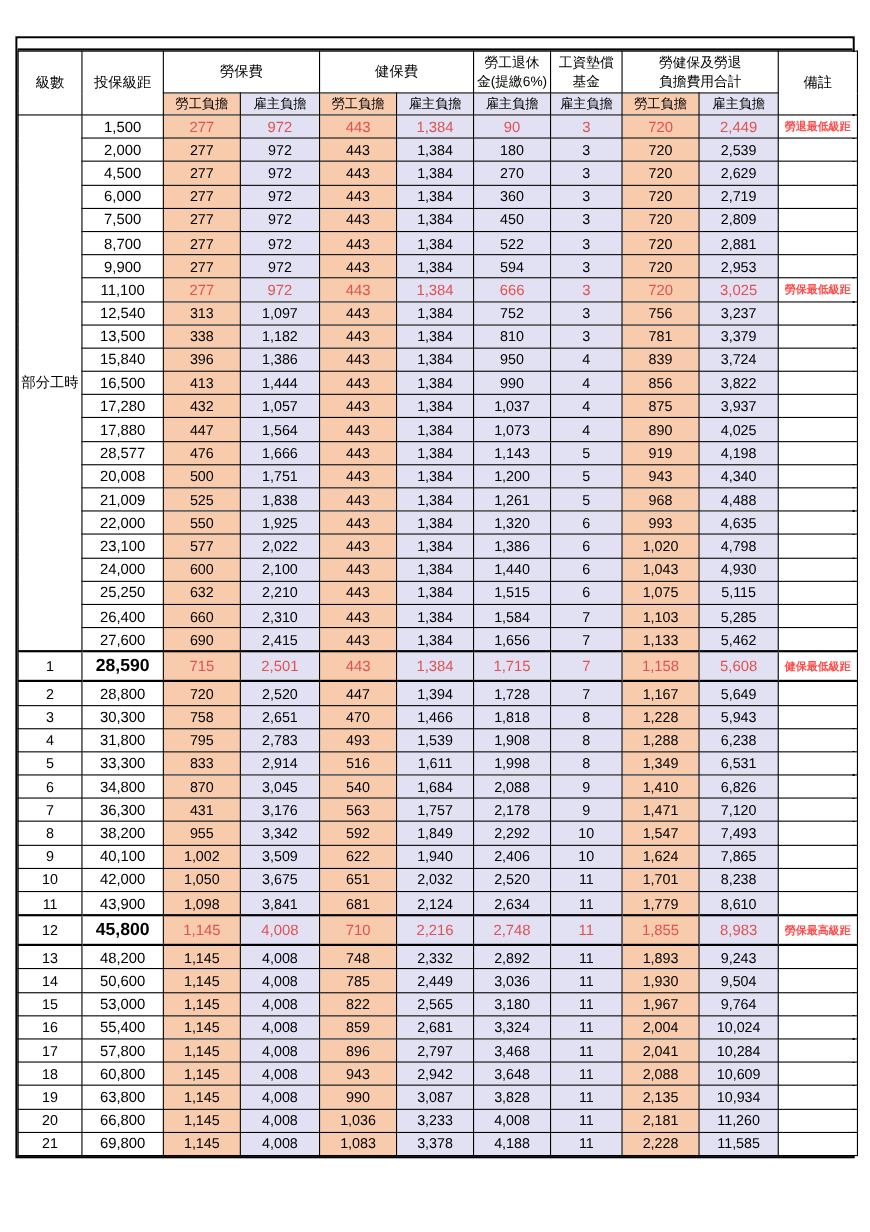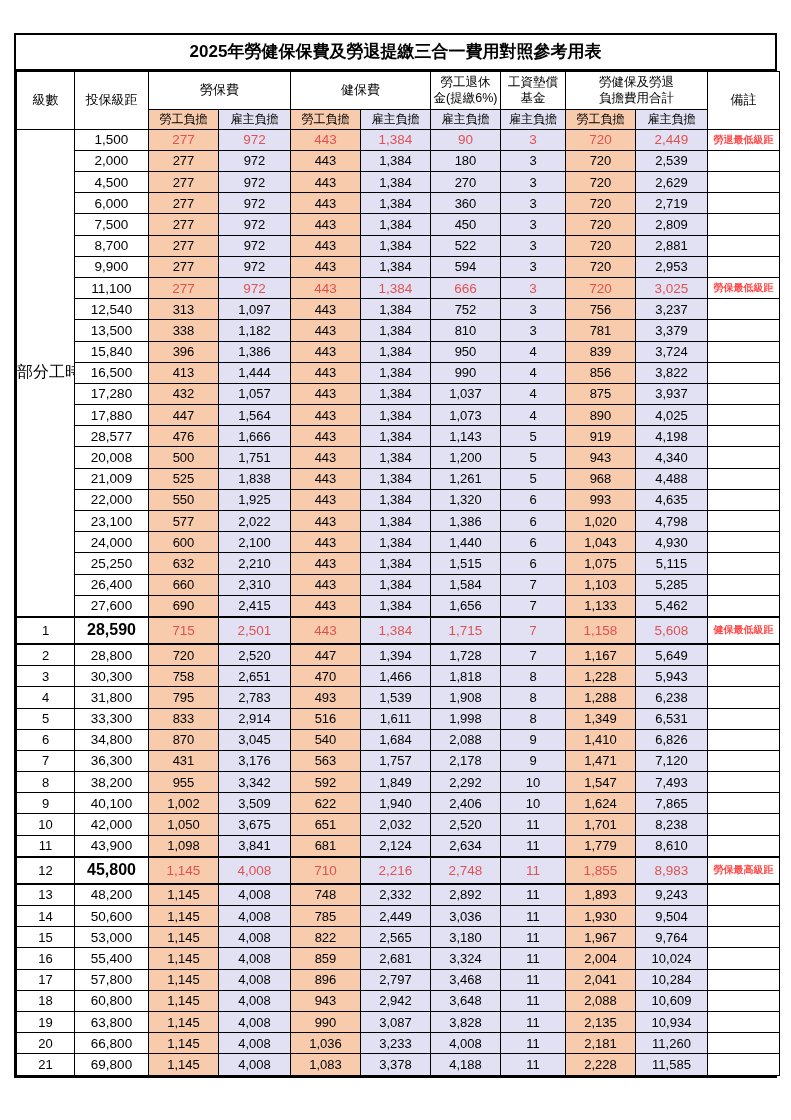--- a/index.html
+++ b/index.html
@@ -20,33 +20,32 @@
   tbody td{height:20.2px;font-size:13px;background:#fff;}
   tbody td.emp{background:#F8CBAD;}
   tbody td.er{background:#E1E1F3;}
   tbody tr.red td.val{color:#E05252;font-size:13.5px;}
   tbody tr.hl td{height:25px;}
   tbody tr.hl{border-top:2.5px solid #000;border-bottom:2.5px solid #000;}
   tbody tr.hl td{border-top:2.5px solid #000;border-bottom:2.5px solid #000;}
   tbody td.bracket{font-size:13.5px;}
   tbody tr.hl td.bracket{font-weight:bold;font-size:16px;}
   tbody td.remark{font-size:10px;color:#FF4B4B;padding:0 1px;font-weight:bold;}
-  tbody td.group-cell{font-size:16px;background:#fff;}
+  tbody td.group-cell{font-size:13px;background:#fff;}
   col.c-level{width:58px;} col.c-bracket{width:74px;}
   col.c1{width:70px;} col.c2{width:72px;} col.c3{width:70px;} col.c4{width:70px;}
   col.c5{width:70px;} col.c6{width:65px;} col.c7{width:70px;} col.c8{width:72px;}
   col.c-remark{width:72px;}
 </style>
 </head>
 <body>
 
 <div class="sheet">
   <div class="frame">
     <div class="title-block">
-      <div class="title-line">2025年勞健保保費及勞退提繳三合一費用對照參考用表</div>
     </div>
     <table>
       <colgroup>
         <col class="c-level">
           <col class="c-bracket">
         <col class="c1">
           <col class="c2">
           <col class="c3">
           <col class="c4">
         <col class="c5">

